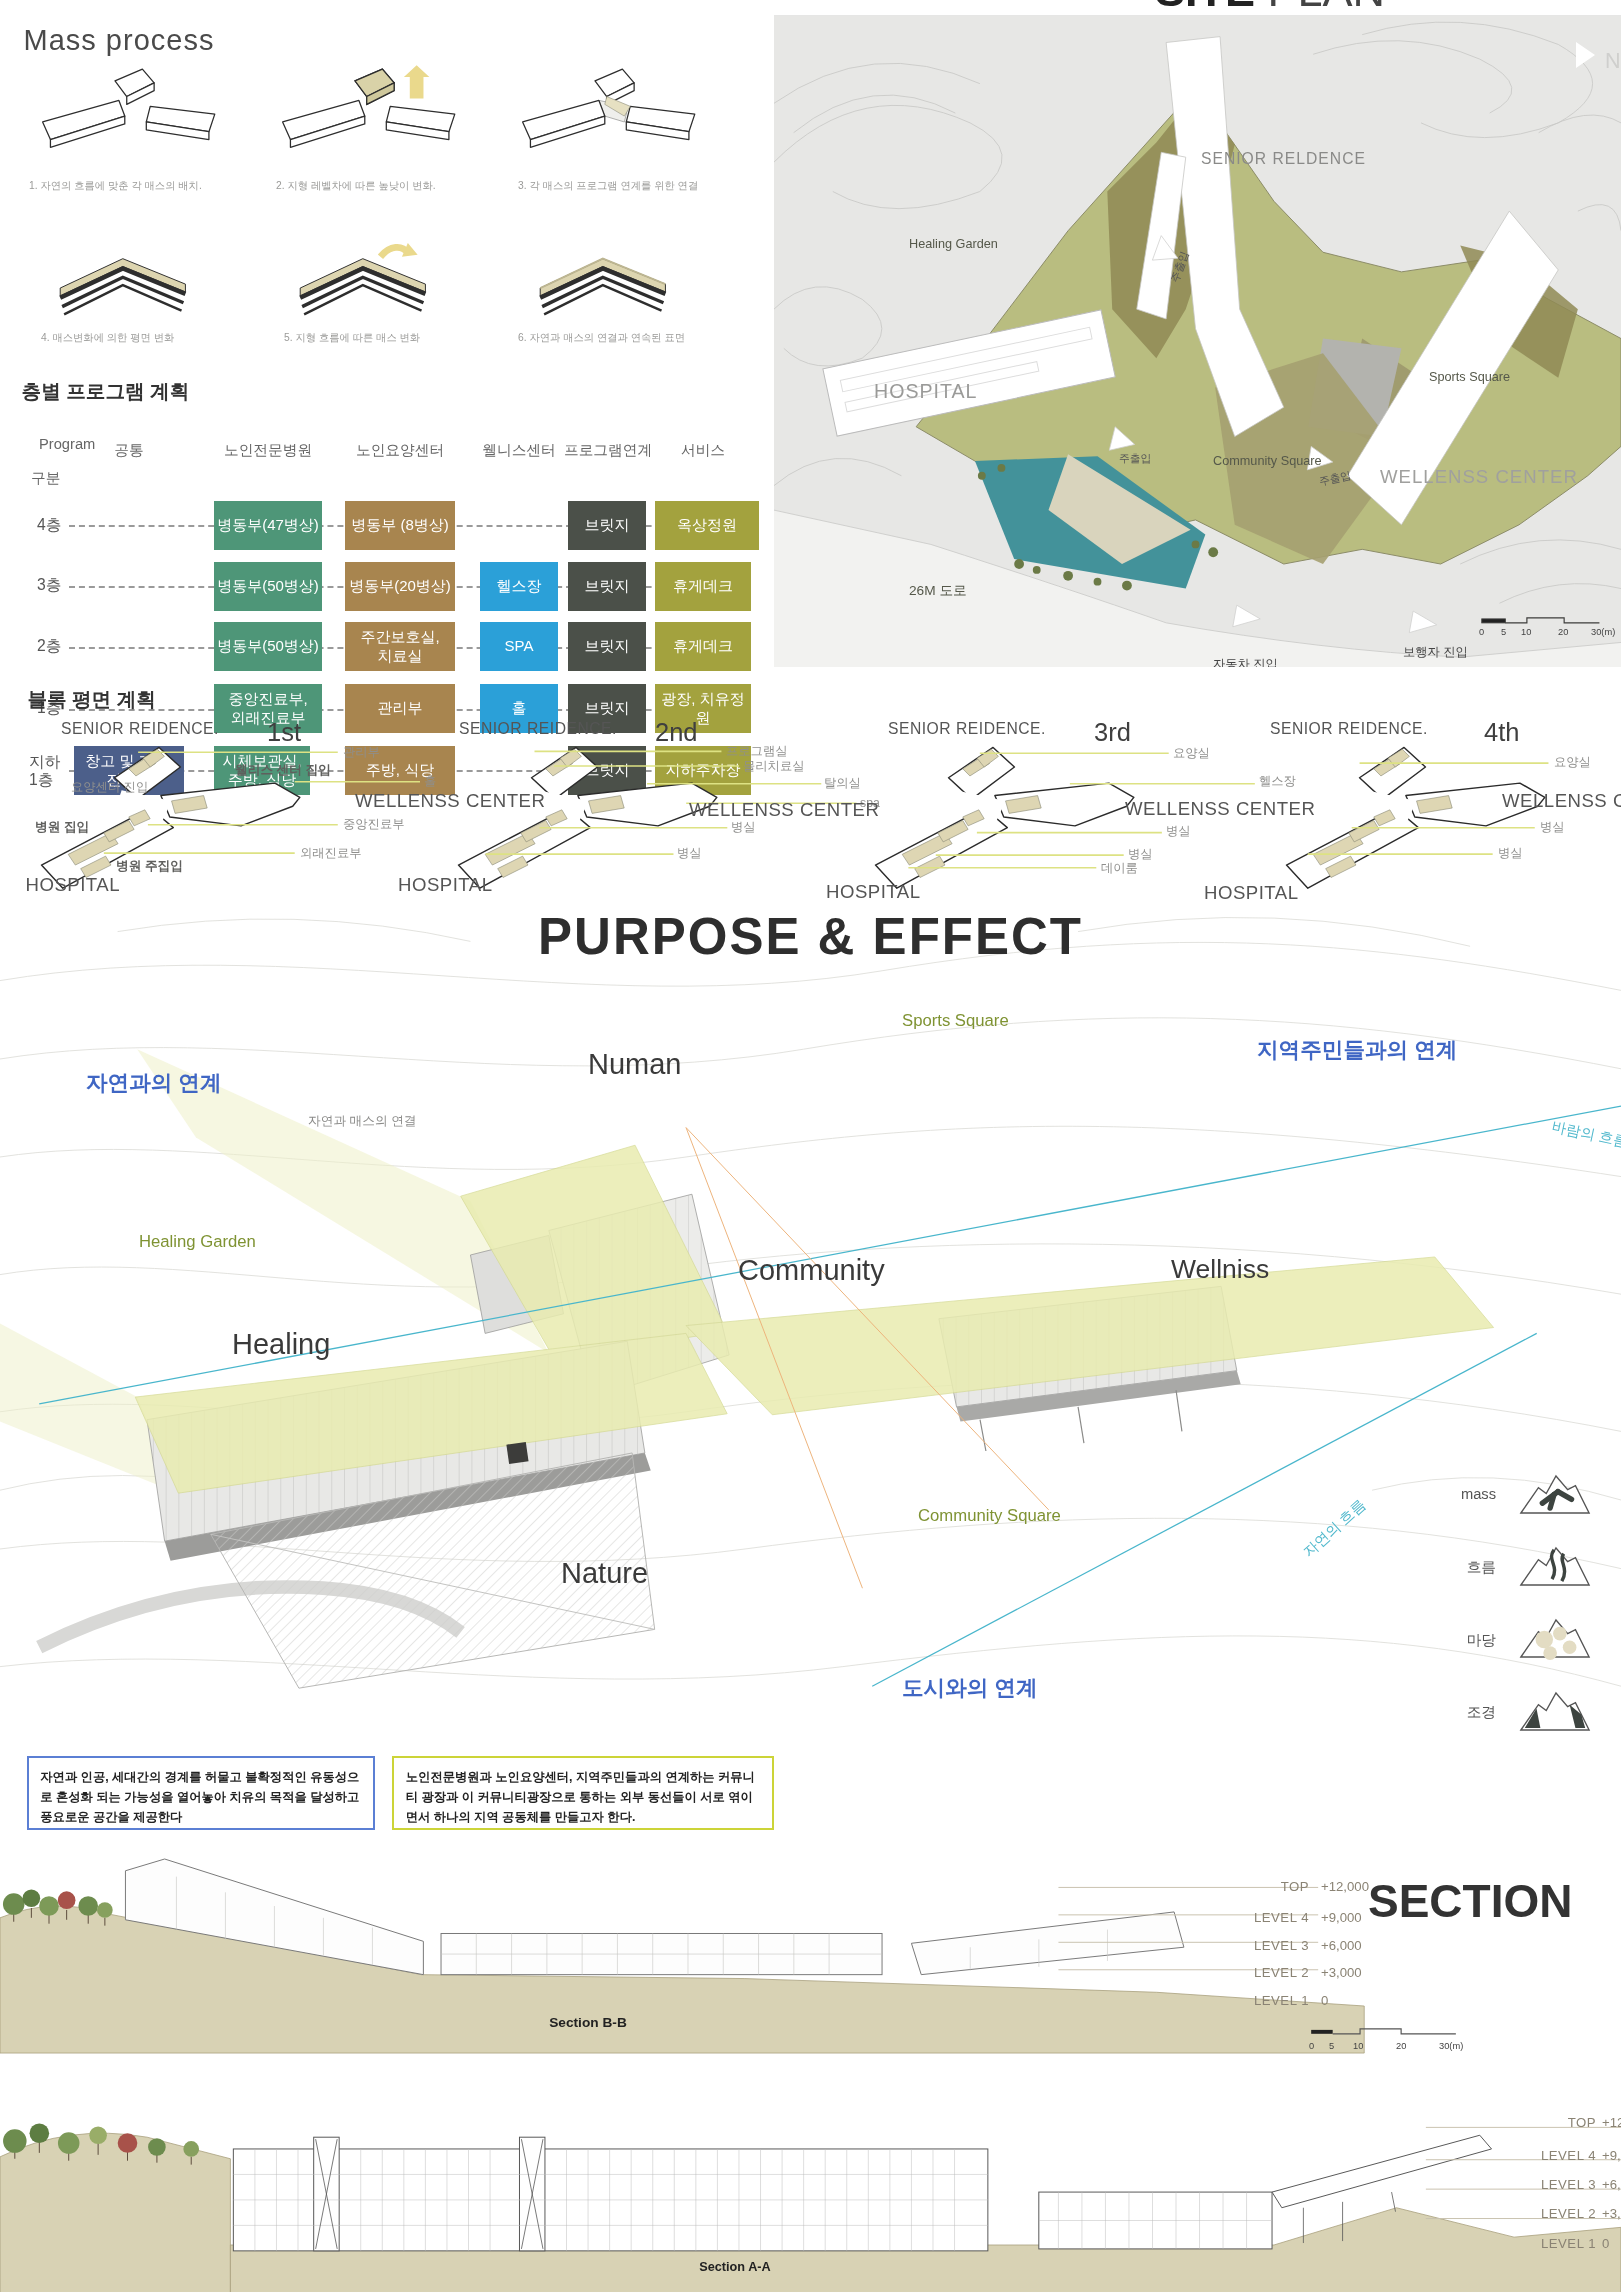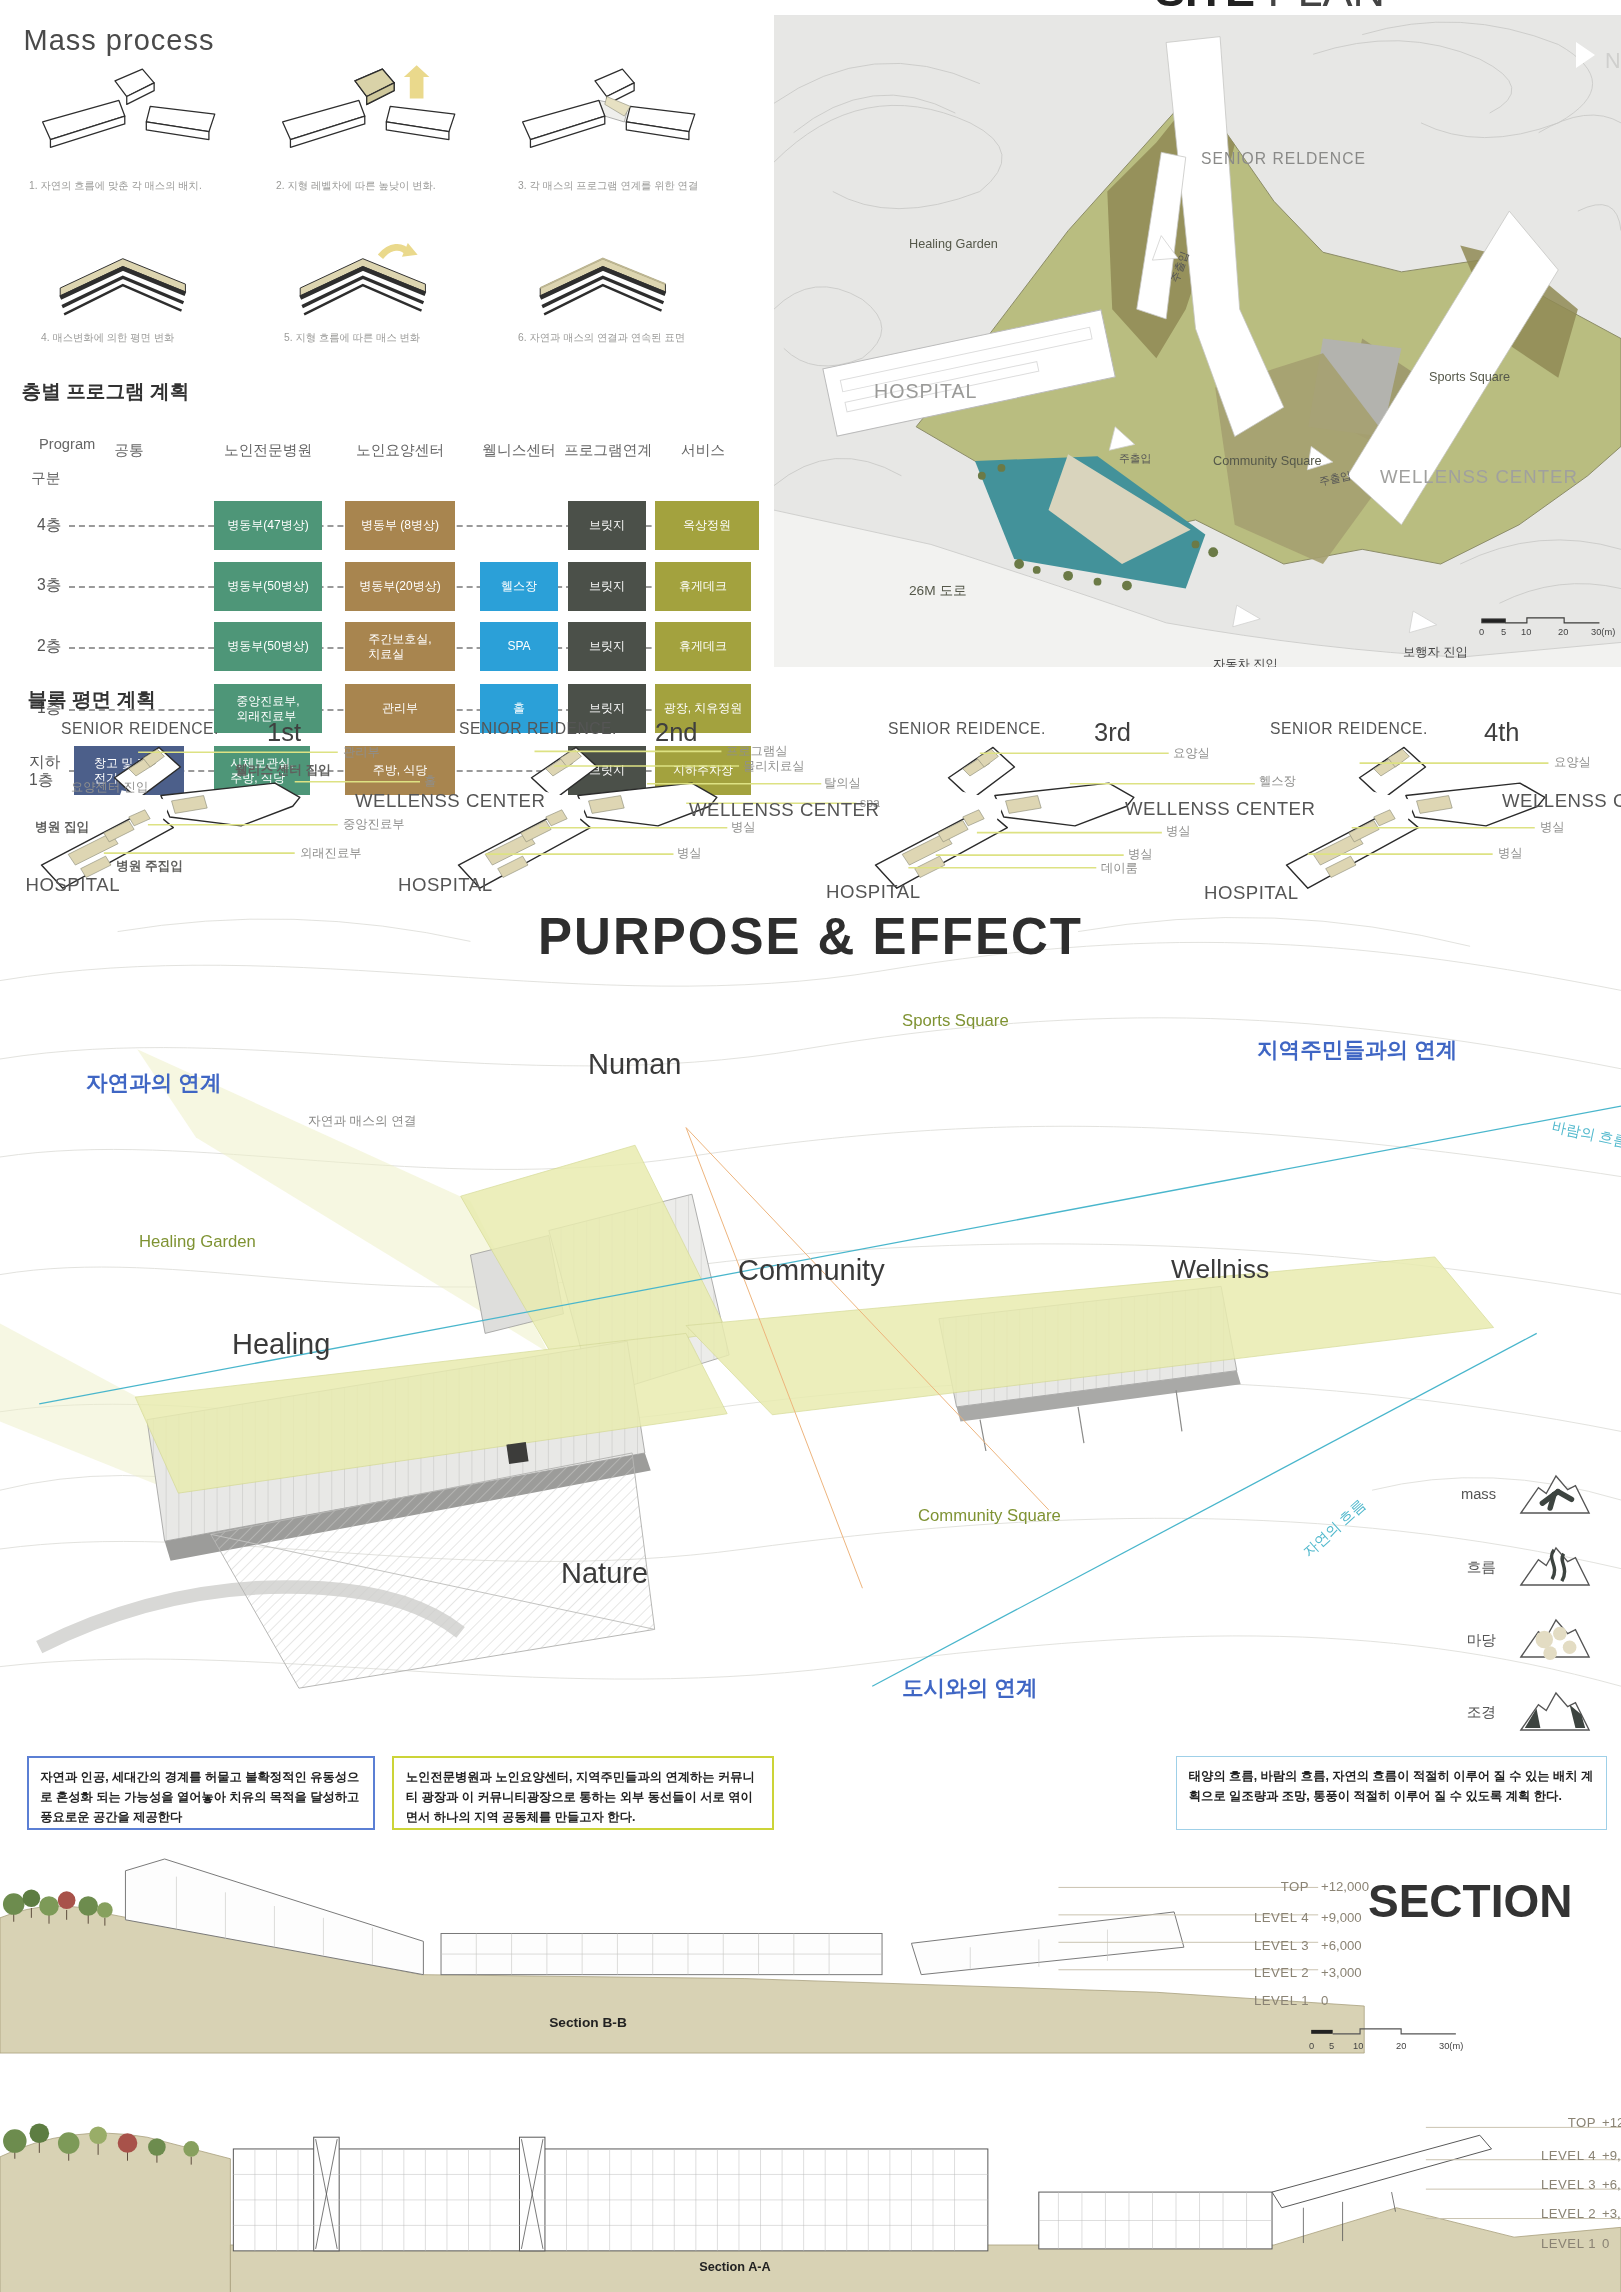--- a/index.html
+++ b/index.html
@@ -9,21 +9,21 @@
   span.lbl{position:absolute;white-space:nowrap;line-height:1.05;display:block}
   
   .mp-title{position:absolute;left:23.5px;top:23.5px;font-size:29px;font-weight:400;color:#4a4a4a;letter-spacing:1px}
   .mcap{position:absolute;font-size:10.3px;color:#9a9a98;white-space:nowrap}
   
   .tbl-title{position:absolute;left:21.6px;top:378px;font-size:19.6px;font-weight:700;color:#333}
   .th{position:absolute;font-size:14.7px;color:#666;text-align:center}
   .floor{position:absolute;font-size:15.7px;color:#555;white-space:pre-line;line-height:1.15}
   .dash{position:absolute;border-top:2px dashed #9a9a9a;height:0}
   .cell{position:absolute;height:49px;display:flex;align-items:center;justify-content:center;
-        color:#fff;font-size:12px;white-space:pre-line;line-height:1.25}
+        color:#fff;font-size:15px;text-align:center;white-space:pre-line;line-height:1.25}
   .c-common{background:#4c5f8a}.c-hospital{background:#4e9678}.c-care{background:#a8854f}
   .c-wellness{background:#2ba0d8}.c-bridge{background:#4b5049}.c-service{background:#a3a23e}
   
   #site{position:absolute;left:774px;top:14.7px;width:847px;height:652px;background:#e7e7e5;overflow:hidden}
   .site-lbl{position:absolute;color:#7c7c7a;white-space:nowrap}
   .site-title{position:absolute;top:-35px;left:1155px;font-size:45px;color:#222;white-space:nowrap}
   .north-tri{position:absolute;width:0;height:0;border-top:13.7px solid transparent;border-bottom:13.7px solid transparent;border-left:19.6px solid #fff}
   
   .bp-title{position:absolute;left:27.4px;top:686px;font-size:19.6px;font-weight:700;color:#333}
   .pl-top{font-size:15.7px;color:#555;letter-spacing:0.5px}
@@ -458,21 +458,20 @@
   <svg style="left:1517px;top:1682px" width="76" height="57" viewBox="0 0 78 52">
     <path d="M4,46 L22,20 L30,26 L40,8 L52,22 L60,18 L74,46 Z" fill="#fff" stroke="#555" stroke-width="1.4"></path>
     <g fill="#3d4440">
         <polygon points="8,44 20,24 24,44"></polygon>
         <polygon points="54,20 66,30 70,44 60,44"></polygon>
       </g>
   </svg>
 
   <div class="tbox" style="left:26.5px;width:348px;border:2px solid #5b7fd4">자연과 인공, 세대간의 경계를 허물고 불확정적인 유동성으로 혼성화 되는 가능성을 열어놓아 치유의 목적을 달성하고 풍요로운 공간을 제공한다</div>
   <div class="tbox" style="left:392px;width:382px;border:2px solid #ccd438">노인전문병원과 노인요양센터, 지역주민들과의 연계하는 커뮤니티 광장과 이 커뮤니티광장으로 통하는 외부 동선들이 서로 엮이면서 하나의 지역 공동체를 만들고자 한다.</div>
-  <div class="tbox" style="left:1176px;width:431px;border:1.5px solid #9fd0e8">태양의 흐름, 바람의 흐름, 자연의 흐름이 적절히 이루어 질 수 있는 배치 계획으로 일조량과 조망, 통풍이 적절히 이루어 질 수 있도록 계획 한다.</div>
 
   <svg style="left:0;top:1857px" width="1621" height="201" viewBox="0 0 1654 205">
     <path d="M0,62 Q55,40 110,58 L430,120 L760,124 L1180,138 L1392,152 L1392,200 L0,200 Z" fill="#d8d2b4" stroke="#a89f7c" stroke-width=".8"></path>
     <g fill="#fdfdfd" stroke="#777" stroke-width="1">
       <path d="M128,14 L168,2 L432,86 L432,120 L128,64 Z"></path>
       <rect x="450" y="78" width="450" height="42"></rect>
       <polygon points="930,88 1198,56 1208,92 940,120"></polygon>
     </g>
     <g stroke="#c4c4c2" stroke-width=".6">
       <line x1="180" y1="20" x2="180" y2="74"></line>

